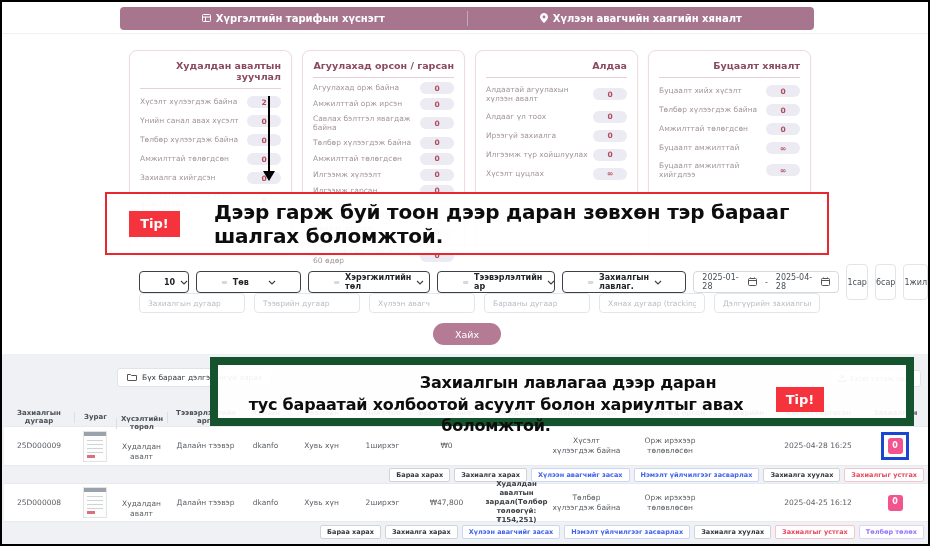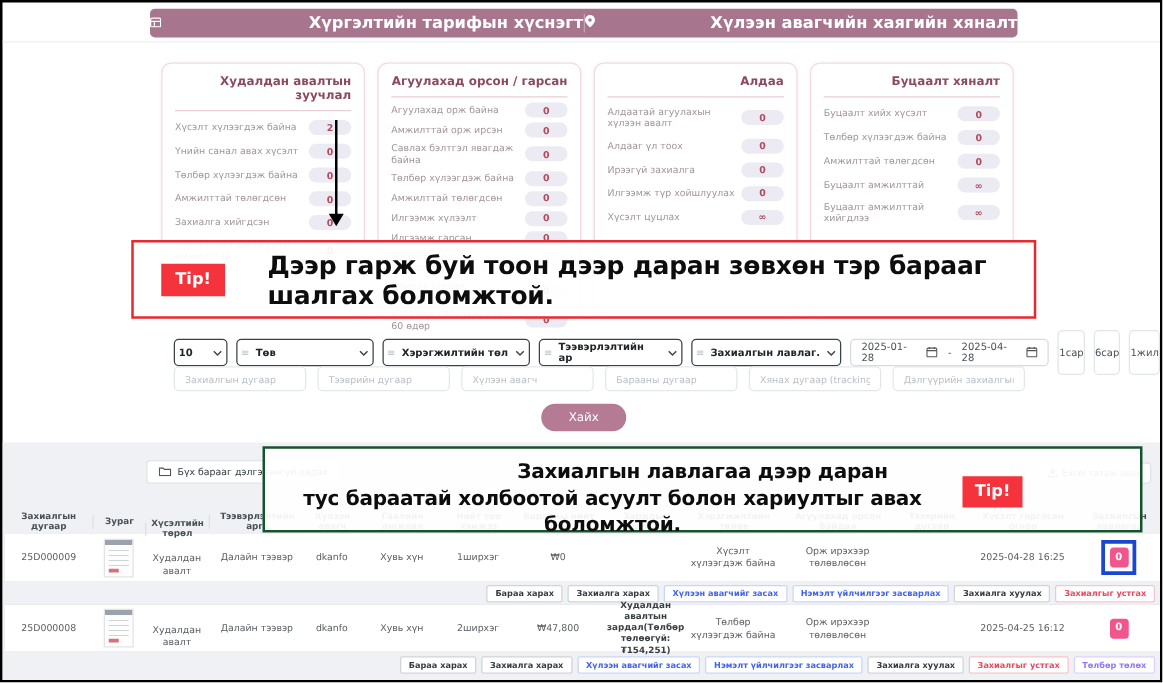--- a/index.html
+++ b/index.html
@@ -8,22 +8,22 @@
     position:relative; width:930px; height:546px; border:2px solid #000;
     background:#fff; overflow:hidden;
     font-family:"DejaVu Sans", sans-serif; color:#333;
   }
   
   .topbar {
     position:absolute; left:118px; top:5px; width:694px; height:23px;
     background:#a8758e; border-radius:4px; display:flex; align-items:stretch;
     color:#fff;
   }
-  .topbar-btn { flex:1; display:flex; align-items:center; justify-content:space-between; gap:5px;
-    font-size:13px; font-weight:bold; cursor:pointer; }
+  .topbar-btn { flex:1; display:flex; align-items:center; justify-content:center; gap:5px;
+    font-size:10px; font-weight:bold; cursor:pointer; }
   .topbar-divider { width:1px; background:rgba(255,255,255,.35); margin:4px 0; }
   .top-sep { position:absolute; left:0; top:31px; width:100%; height:1px; background:#f0f0f0; }
 
   
   .cards { position:absolute; left:127px; top:48px; display:flex; gap:10px; }
   .card {
     width:163px; height:204px; background:#fff; border:1px solid #f0dae3;
     border-radius:8px; padding:9px 10px 0 10px; box-shadow:0 1px 3px rgba(0,0,0,.05);
   }
   .card-title { text-align:right; font-size:9.5px; font-weight:bold; color:#8b4a5e;
@@ -44,31 +44,31 @@
     position:absolute; left:103px; top:190px; width:724px; height:63px; z-index:5;
     background:rgba(255,255,255,.93); border:2px solid #e8282f;
     display:flex; align-items:center;
   }
   .tip-badge { background:#f5333c; color:#fff; font-weight:bold; font-size:13px;
     width:51px; height:26px; display:flex; align-items:center; justify-content:center; flex:none; }
   .tip1 .tip-badge { margin-left:22px; }
   .tip1-text { font-size:20px; font-weight:bold; color:#0d0d0d; margin-left:34px; letter-spacing:-0.2px; }
   .tip2 {
     position:absolute; left:208px; top:355px; width:704px; height:69px; z-index:5;
-    background:rgba(255,255,255,.93); border:2px solid #14532d;
+    background:rgba(255,255,255,.93); border:8px solid #14532d;
   }
   .tip2-text { position:absolute; left:18px; top:7px; width:520px; text-align:center;
     font-size:16px; font-weight:bold; color:#0d0d0d; line-height:1.35; letter-spacing:-0.2px; }
   .tip2-line1 { transform:translateX(72px); }
   .tip2 .tip-badge { position:absolute; left:558px; top:22px; width:48px; height:25px; }
 
   
   .filter-row { position:absolute; left:137px; top:262px; display:flex; gap:7px; align-items:center; }
   .sel { height:22px; border:1.5px solid #3b4148; border-radius:4px; background:#fff;
-    display:flex; align-items:center; gap:5px; padding:0 3px; font-size:8px; font-weight:bold;
+    display:flex; align-items:center; gap:5px; padding:0 24px; font-size:8px; font-weight:bold;
     color:#212529; cursor:pointer; }
   .sel .bars { color:#b4bac0; font-size:8px; font-weight:normal; }
   .sel .grow { flex:1; }
   .datebox { height:22px; border:1px solid #d6dbdf; border-radius:4px; background:#fff;
     display:flex; align-items:center; gap:8px; padding:0 8px; font-size:8px; color:#495057; }
   .range-btn { height:36px; border:1px solid #e1e5e9; border-radius:4px; background:#fff;
     font-size:8px; color:#495057; padding:0 0; display:flex; align-items:center; cursor:pointer; }
   .search-row { position:absolute; left:137px; top:291px; display:flex; gap:9px; }
   .search-row input { width:106px; height:20px; border:1px solid #e4e7ea; border-radius:4px;
     font-size:7.5px; padding:0 8px; color:#495057; font-family:"DejaVu Sans",sans-serif; }

